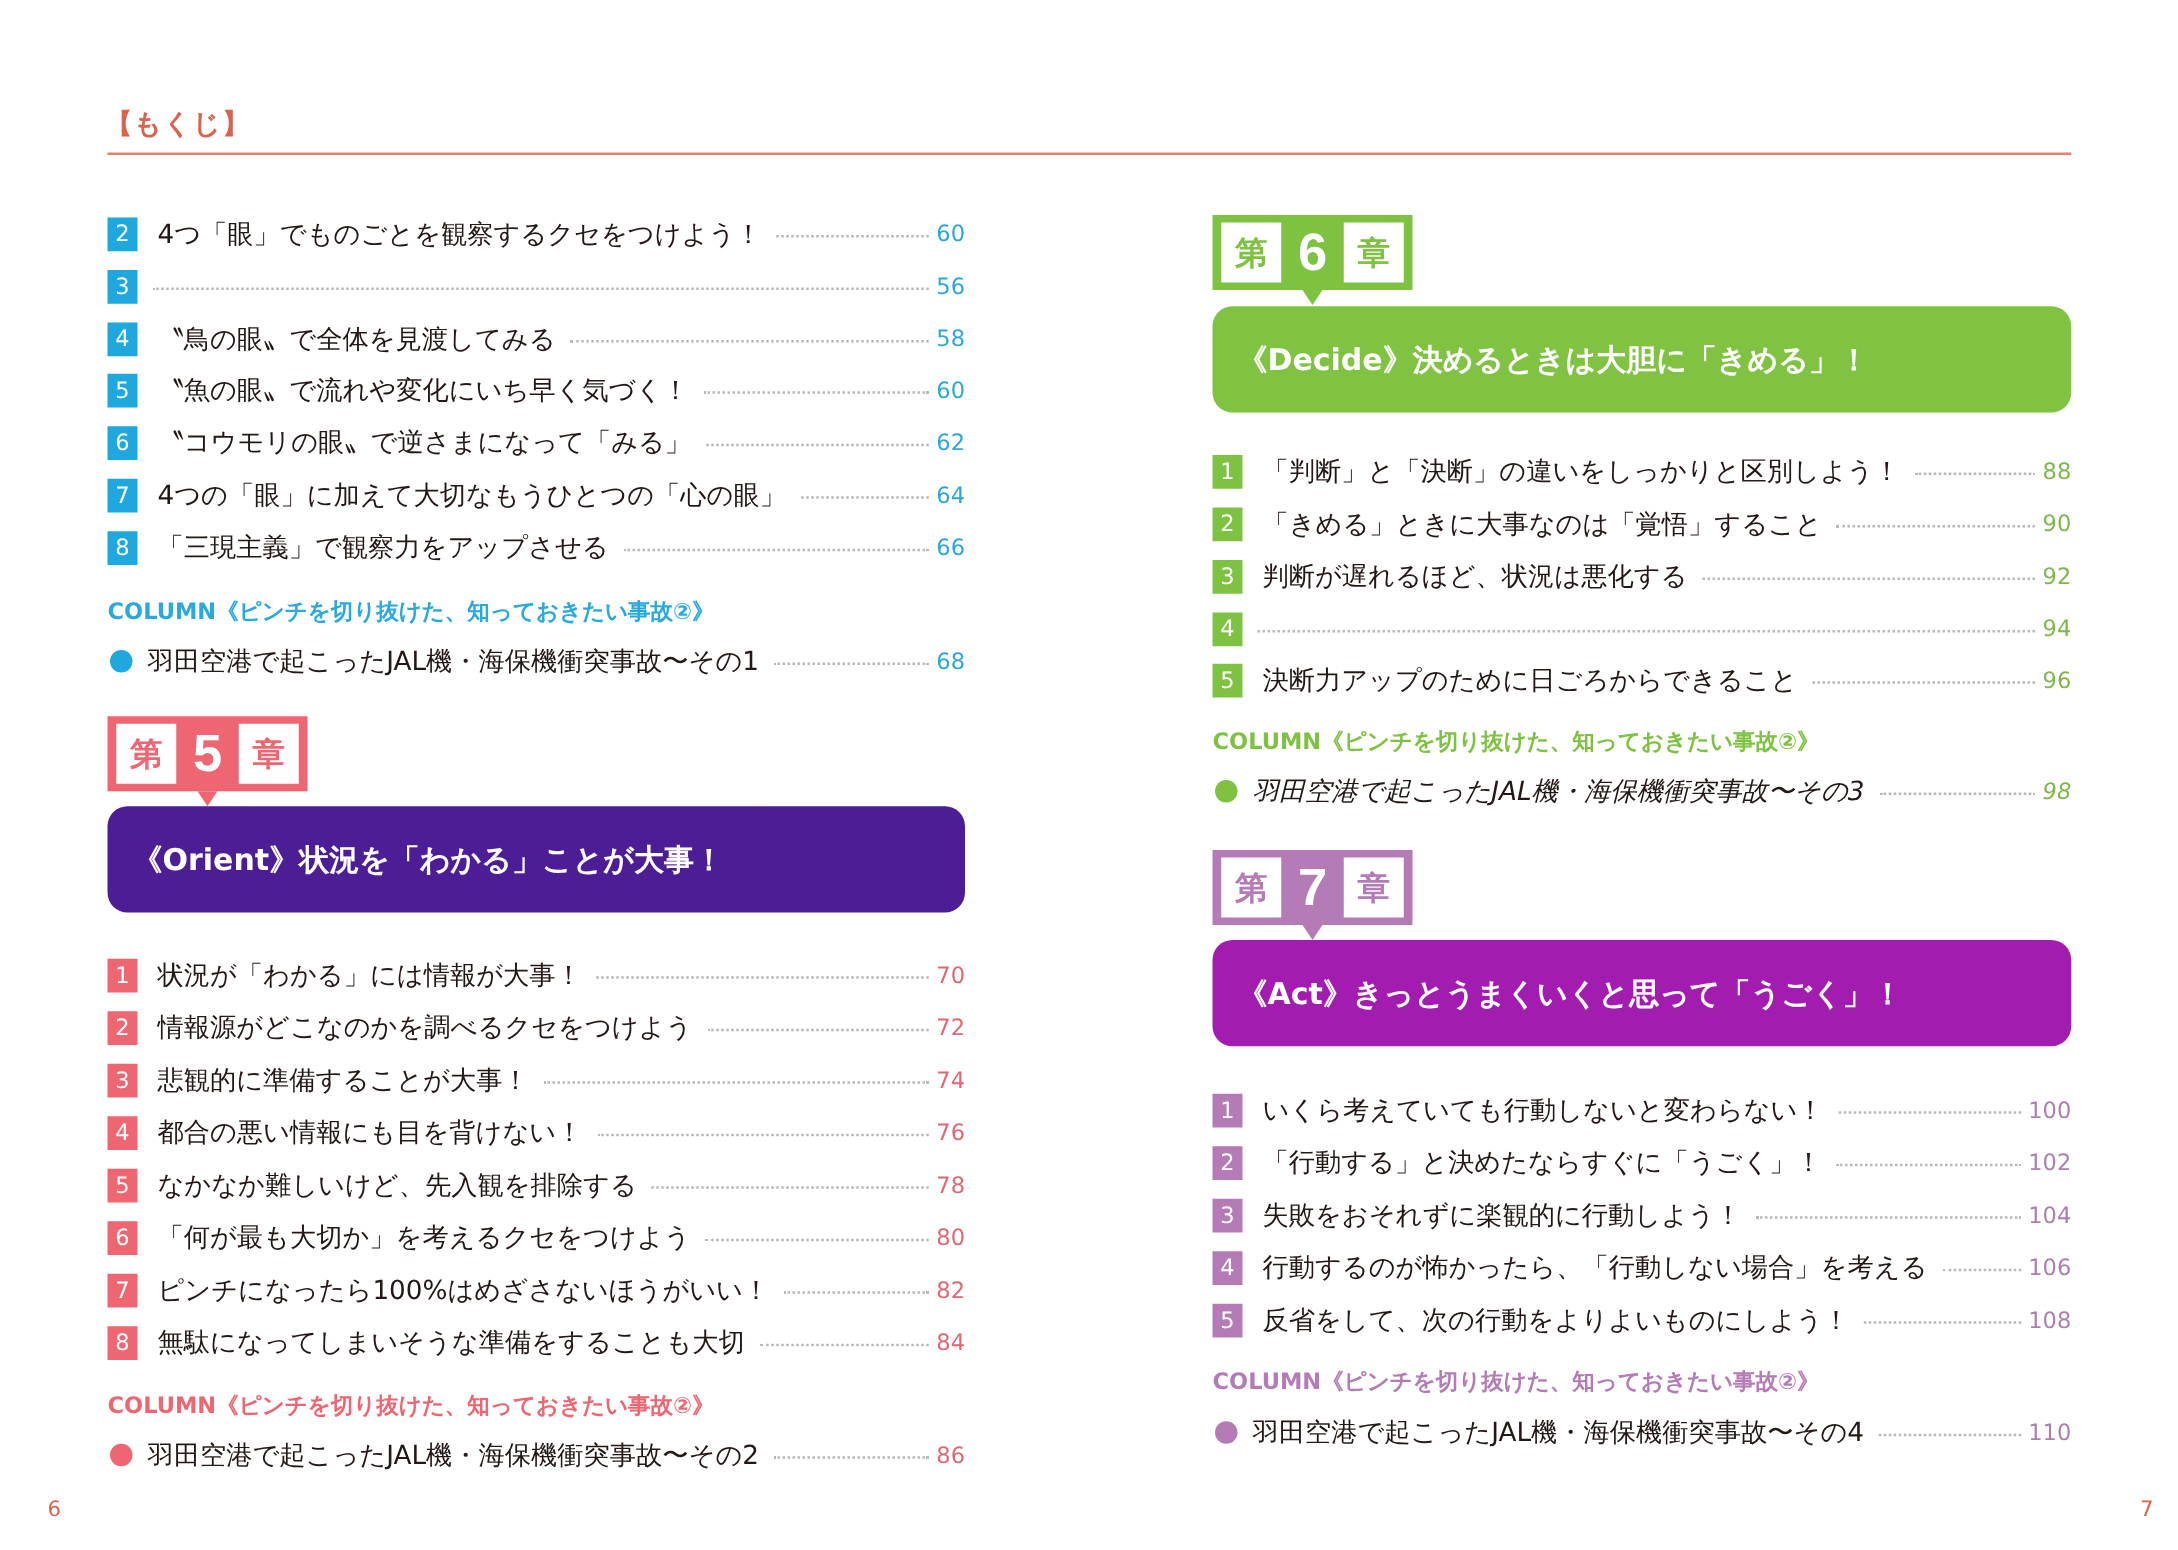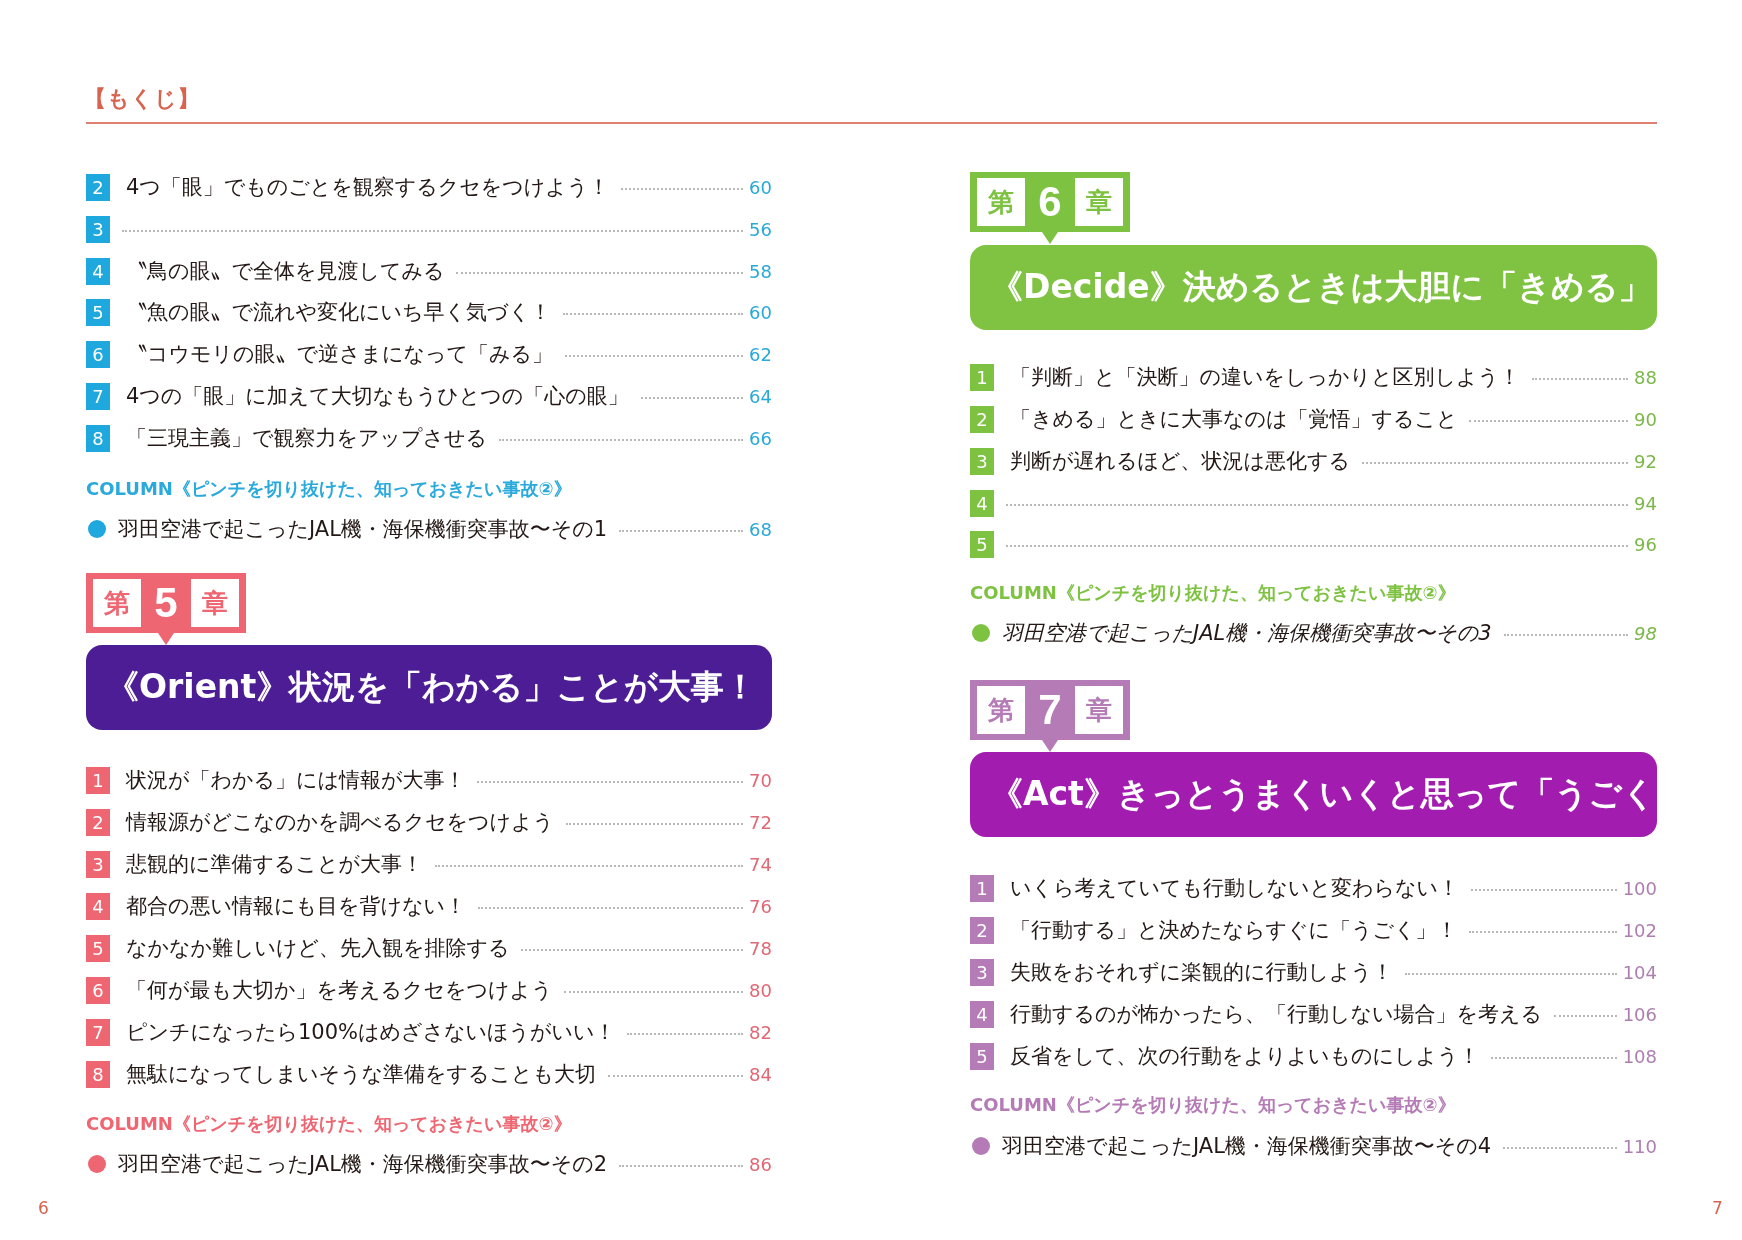--- a/index.html
+++ b/index.html
@@ -25,21 +25,21 @@
 
   .column-head { position: absolute; left: 0; font-size: 18px; font-weight: bold; white-space: nowrap; }
   .col-entry .bullet { width: 18px; height: 18px; border-radius: 50%; flex: 0 0 auto; margin-left: 2px; }
   .col-entry .title { margin-left: 12px; }
 
   .badge { position: absolute; left: 0; width: 160px; height: 60px; display: flex; align-items: center; justify-content: space-between; padding: 6px 7px; }
   .badge .b-box { width: 48px; height: 48px; background: #fff; display: flex; align-items: center; justify-content: center; font-size: 26px; font-weight: bold; }
   .badge .b-num { font-size: 42px; font-weight: bold; color: #fff; font-family: "Liberation Sans", sans-serif; }
   .badge .pointer { position: absolute; left: 72px; bottom: -12px; width: 0; height: 0; border-left: 8px solid transparent; border-right: 8px solid transparent; border-top: 12px solid; }
 
-  .banner { position: absolute; left: 0; width: 100%; height: 85px; border-radius: 16px; display: flex; align-items: center; padding-left: 20px; color: #fff; font-size: 33px; font-weight: bold; white-space: nowrap; }
+  .banner { position: absolute; left: 0; width: 100%; height: 85px; border-radius: 16px; display: flex; align-items: center; padding-left: 20px; color: #fff; font-size: 24px; font-weight: bold; white-space: nowrap; }
 
   
   .t-blue .num { background: #1fa8dd; }
   .t-blue .page { color: #2aa8d8; }
   .t-blue.column-head { color: #29a9dc; }
   .t-blue .bullet { background: #1fa8dd; }
 
   .t-pink .num { background: #ee6672; }
   .t-pink .page { color: #e06874; }
   .t-pink.column-head { color: #ee6672; }
@@ -219,20 +219,21 @@
     <span class="leader"></span>
     <span class="page">92</span>
   </div>
   <div class="entry t-green" style="top:488px;">
     <span class="num">4</span>
     <span class="leader"></span>
     <span class="page">94</span>
   </div>
   <div class="entry t-green" style="top:529px;">
     <span class="num">5</span>
+    <span class="title">決断力アップのために日ごろからできること</span>
     <span class="leader"></span>
     <span class="page">96</span>
   </div>
 
   <div class="column-head t-green" style="top:581px;">COLUMN《ピンチを切り抜けた、知っておきたい事故②》</div>
   <div class="entry col-entry t-green" style="top:618px;font-style:italic;">
     <span class="bullet"></span>
     <span class="title">羽田空港で起こったJAL機・海保機衝突事故〜その3</span>
     <span class="leader"></span>
     <span class="page">98</span>

